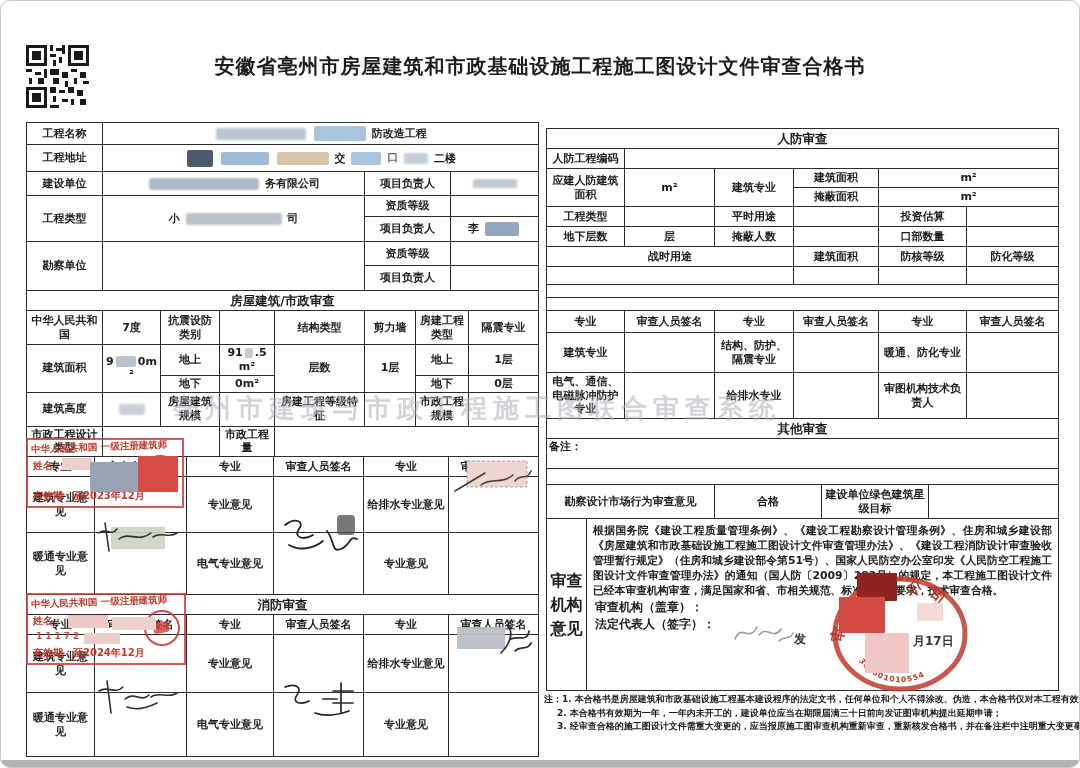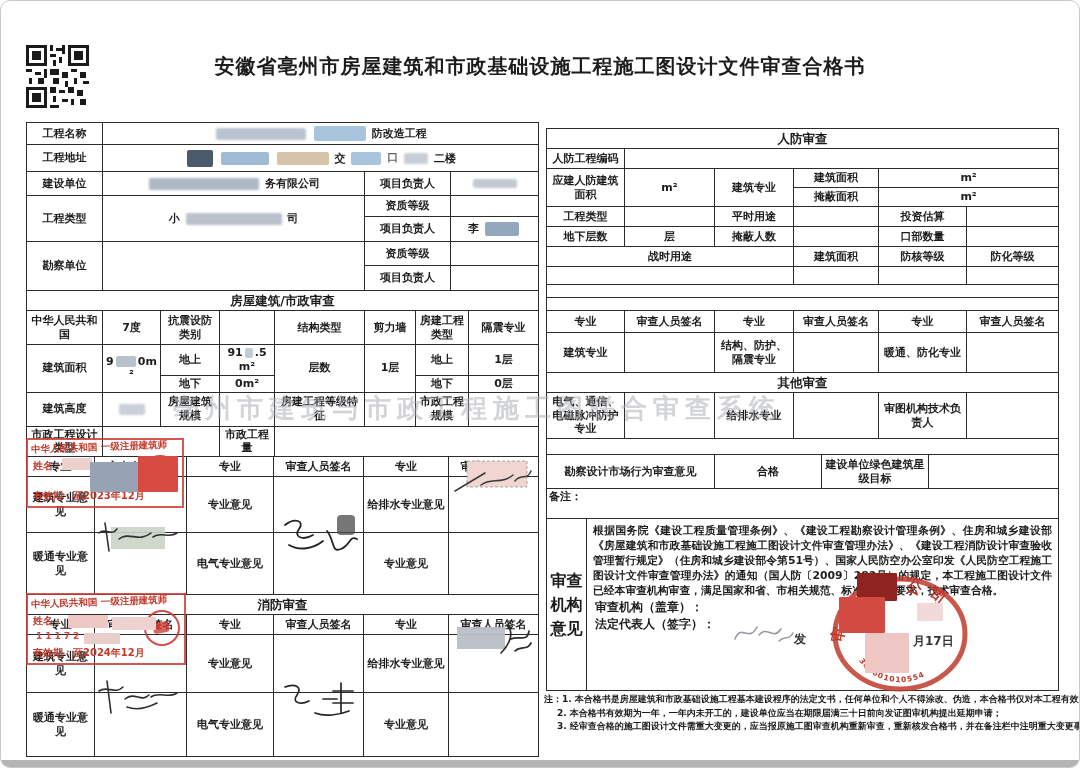--- a/index.html
+++ b/index.html
@@ -388,62 +388,62 @@
         <td>审查人员签名</td>
       </tr>
       <tr style="height:40px">
         <td>建筑专业</td>
         <td></td>
         <td>结构、防护、隔震专业</td>
         <td></td>
         <td>暖通、防化专业</td>
         <td></td>
       </tr>
+      <tr style="height:46px">
+        <td>电气、通信、电磁脉冲防护专业</td>
+        <td></td>
+        <td>给排水专业</td>
+        <td></td>
+        <td>审图机构技术负责人</td>
+        <td></td>
+      </tr>
       <tr style="height:20px">
             <td colspan="6" class="sec-hd">其他审查</td>
           </tr>
-      <tr style="height:46px">
-        <td>电气、通信、电磁脉冲防护专业</td>
-        <td></td>
-        <td>给排水专业</td>
-        <td></td>
-        <td>审图机构技术负责人</td>
-        <td></td>
-      </tr>
+    </tbody>
+      </table>
+
+    <table>
+      <colgroup>
+          <col style="width:512px">
+        </colgroup>
+      <tbody>
+          <tr style="height:30px">
+            <td class="tl" style="font-size:11px">备注：</td>
+          </tr>
     </tbody>
       </table>
 
     <table>
       <colgroup>
           <col style="width:168px">
           <col style="width:107px">
           <col style="width:107px">
           <col style="width:130px">
         </colgroup>
       <tbody>
           <tr style="height:16px">
             <td colspan="4"></td>
           </tr>
       <tr style="height:34px">
         <td>勘察设计市场行为审查意见</td>
         <td>合格</td>
         <td>建设单位绿色建筑星级目标</td>
         <td></td>
       </tr>
-    </tbody>
-      </table>
-
-    <table>
-      <colgroup>
-          <col style="width:512px">
-        </colgroup>
-      <tbody>
-          <tr style="height:30px">
-            <td class="tl" style="font-size:11px">备注：</td>
-          </tr>
     </tbody>
       </table>
 
     <table>
       <colgroup>
           <col style="width:40px">
           <col style="width:472px">
         </colgroup>
       <tbody>
           <tr style="height:172px">

